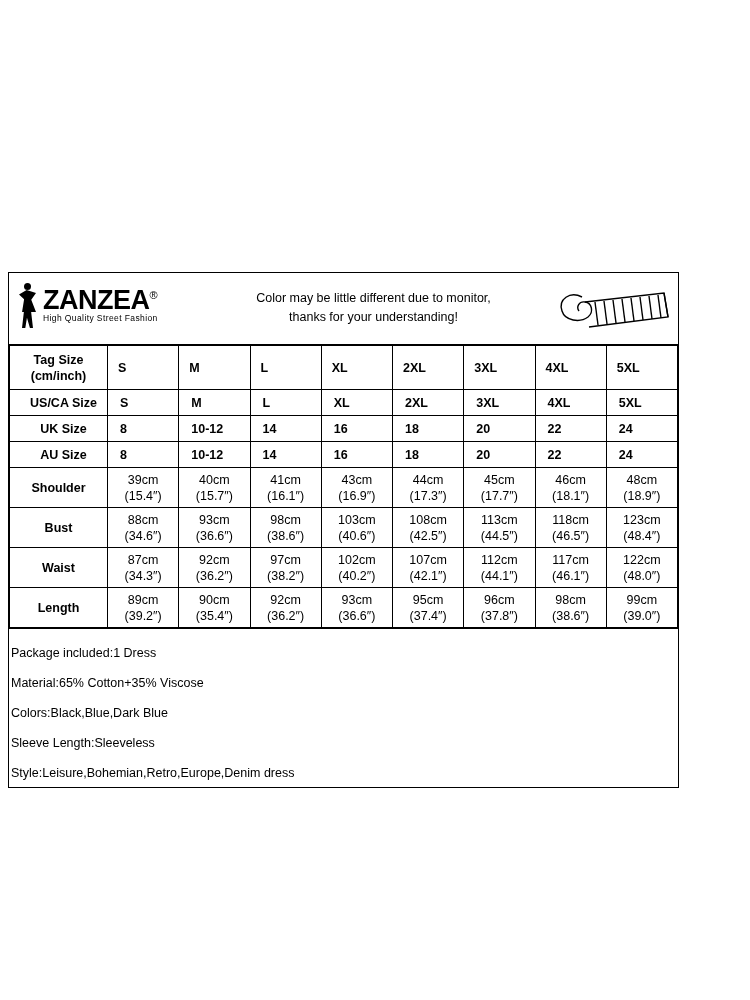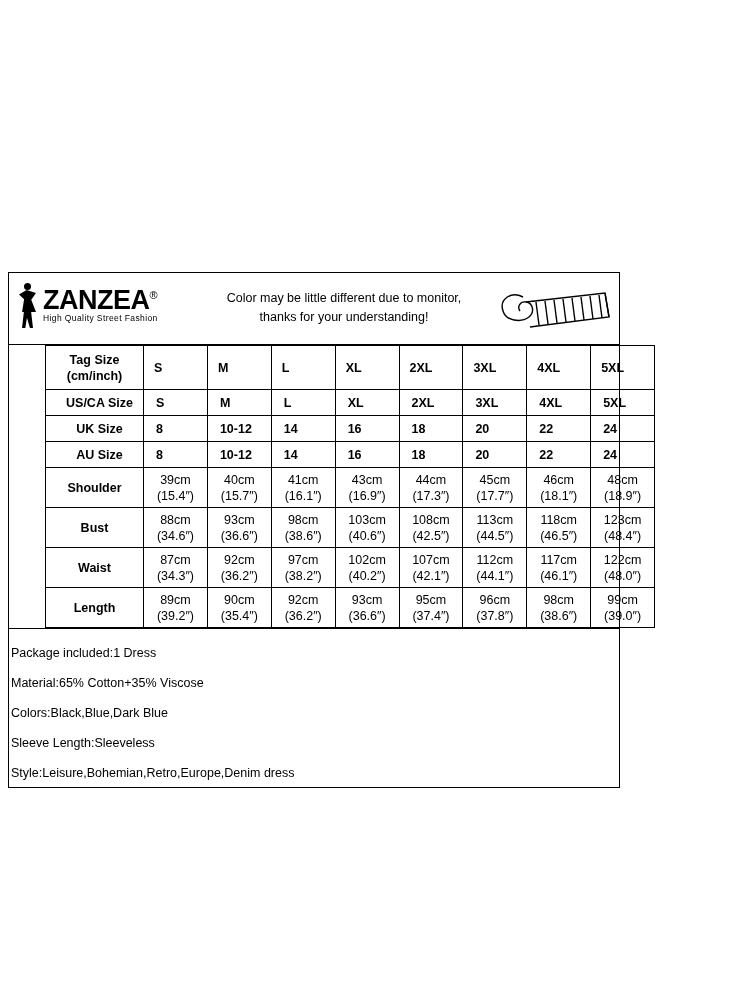--- a/index.html
+++ b/index.html
@@ -8,21 +8,21 @@
     padding: 0;
     width: 750px;
     height: 1000px;
     background: #ffffff;
     font-family: "Liberation Sans", sans-serif;
   }
   #sheet {
     position: absolute;
     left: 8px;
     top: 272px;
-    width: 612px;
+    width: 671px;
     background: #ffffff;
     border: 1px solid #000000;
   }
   
   .header {
     display: flex;
     align-items: flex-start;
     height: 72px;
     padding: 4px 6px 0 6px;
     border-bottom: 1px solid #000000;
@@ -91,21 +91,20 @@
     width: 120px;
     height: 62px;
     flex: 0 0 auto;
     padding-top: 6px;
   }
   
   table {
     width: 100%;
     border-collapse: collapse;
     table-layout: fixed;
-    margin-left: 36px;
   }
   table td, table th {
     border: 1px solid #000000;
     font-size: 12.5px;
     color: #000;
     text-align: center;
     font-weight: normal;
     padding: 3px 2px;
   }
   col.lab { width: 98px; }

